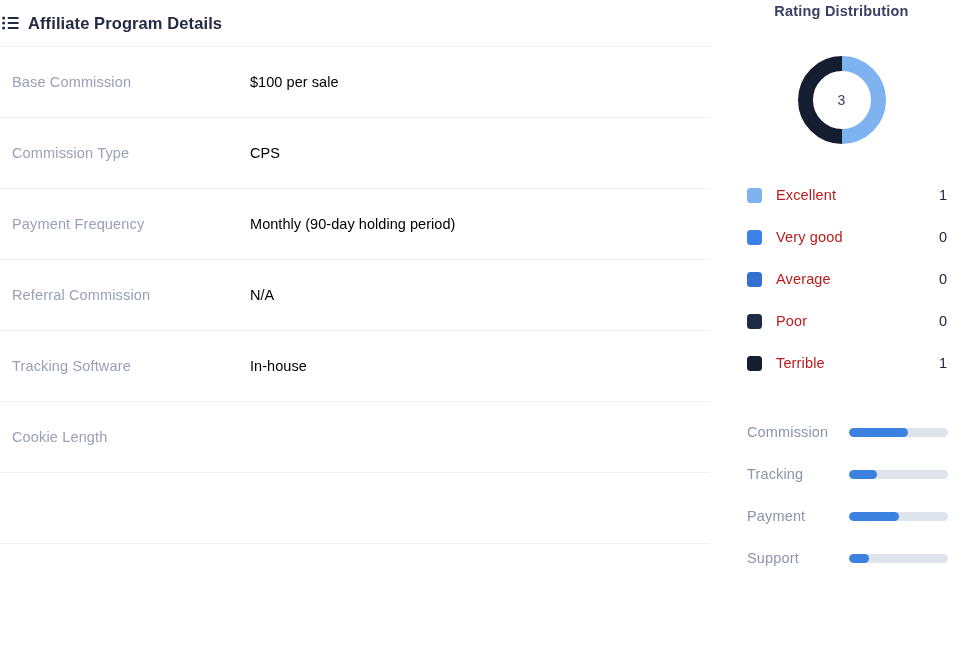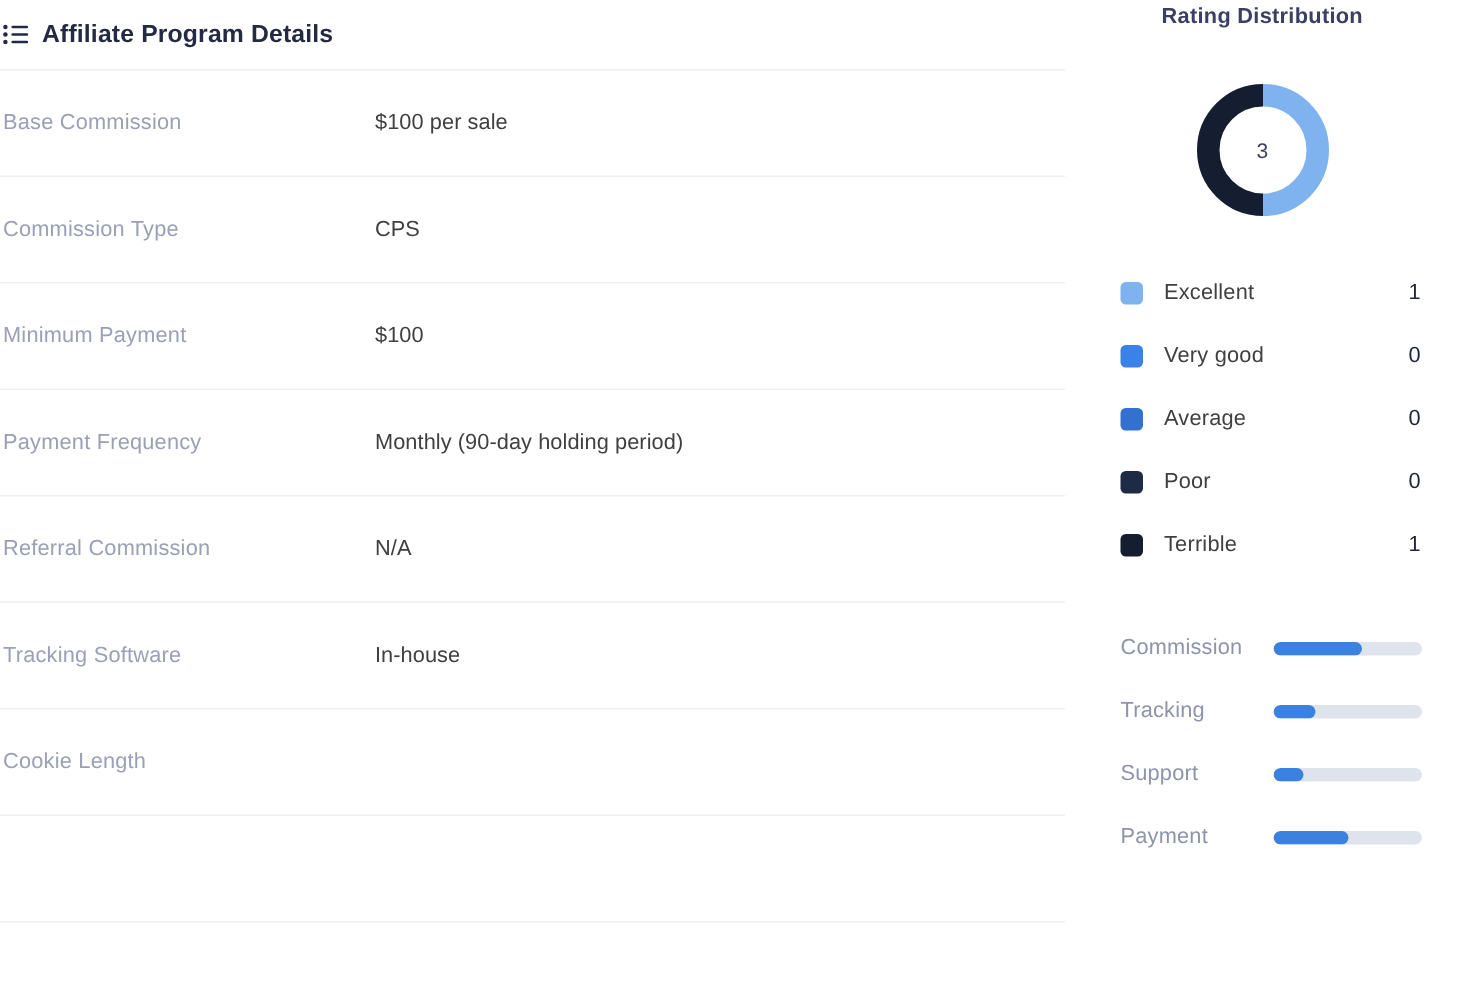--- a/index.html
+++ b/index.html
@@ -69,31 +69,31 @@
     position: relative;
     height: 71px;
     display: flex;
     align-items: center;
     border-bottom: 1px solid #eef0f5;
     box-sizing: border-box;
   }
   .detail-label {
     width: 250px;
     flex: 0 0 250px;
-    padding-left: 2px;
+    padding-left: 12px;
     box-sizing: border-box;
     font-size: 14.5px;
     color: #9aa0b5;
     font-weight: 400;
     letter-spacing: 0.15px;
   }
   .detail-value {
     flex: 1 1 auto;
     font-size: 14.5px;
-    color: #404040;
+    color: #000000;
     font-weight: 400;
     letter-spacing: 0.05px;
     display: flex;
     align-items: center;
   }
   .detail-value .vtext { white-space: nowrap; }
   .mail-icon {
     width: 17px;
     height: 13px;
     margin-left: 205px;
@@ -163,21 +163,21 @@
   .legend-swatch {
     width: 15px;
     height: 15px;
     border-radius: 3.5px;
     flex: 0 0 auto;
   }
   .legend-label {
     flex: 1 1 auto;
     margin-left: 14px;
     font-size: 14.5px;
-    color: #404040;
+    color: #b91c1c;
     letter-spacing: 0.15px;
   }
   .legend-count {
     flex: 0 0 auto;
     font-size: 14.5px;
     color: #22263c;
     font-weight: 500;
     text-align: right;
     min-width: 10px;
   }
@@ -260,26 +260,20 @@
             <span class="vtext">$100 per sale</span>
           </div>
         </div>
         <div class="detail-row">
           <div class="detail-label">Commission Type</div>
           <div class="detail-value">
             <span class="vtext">CPS</span>
           </div>
         </div>
         <div class="detail-row">
-          <div class="detail-label">Minimum Payment</div>
-          <div class="detail-value">
-            <span class="vtext">$100</span>
-          </div>
-        </div>
-        <div class="detail-row">
           <div class="detail-label">Payment Frequency</div>
           <div class="detail-value">
             <span class="vtext">Monthly (90-day holding period)</span>
           </div>
         </div>
         <div class="detail-row">
           <div class="detail-label">Referral Commission</div>
           <div class="detail-value">
             <span class="vtext">N/A</span>
           </div>
@@ -347,29 +341,29 @@
             <span class="bar-fill" style="width: 60%; background: rgb(59, 130, 224);"></span>
           </span>
         </div>
         <div class="bar-row">
           <span class="bar-label">Tracking</span>
           <span class="bar-track" style="background: rgb(223, 227, 236);">
             <span class="bar-fill" style="width: 28%; background: rgb(59, 130, 224);"></span>
           </span>
         </div>
         <div class="bar-row">
+          <span class="bar-label">Payment</span>
+          <span class="bar-track" style="background: rgb(223, 227, 236);">
+            <span class="bar-fill" style="width: 50%; background: rgb(59, 130, 224);"></span>
+          </span>
+        </div>
+        <div class="bar-row">
           <span class="bar-label">Support</span>
           <span class="bar-track" style="background: rgb(223, 227, 236);">
             <span class="bar-fill" style="width: 20%; background: rgb(59, 130, 224);"></span>
           </span>
         </div>
-        <div class="bar-row">
-          <span class="bar-label">Payment</span>
-          <span class="bar-track" style="background: rgb(223, 227, 236);">
-            <span class="bar-fill" style="width: 50%; background: rgb(59, 130, 224);"></span>
-          </span>
-        </div>
       </div>
 
     <div class="footer-ghost"></div>
   </div>
 
 </div>
 
 </body></html>

